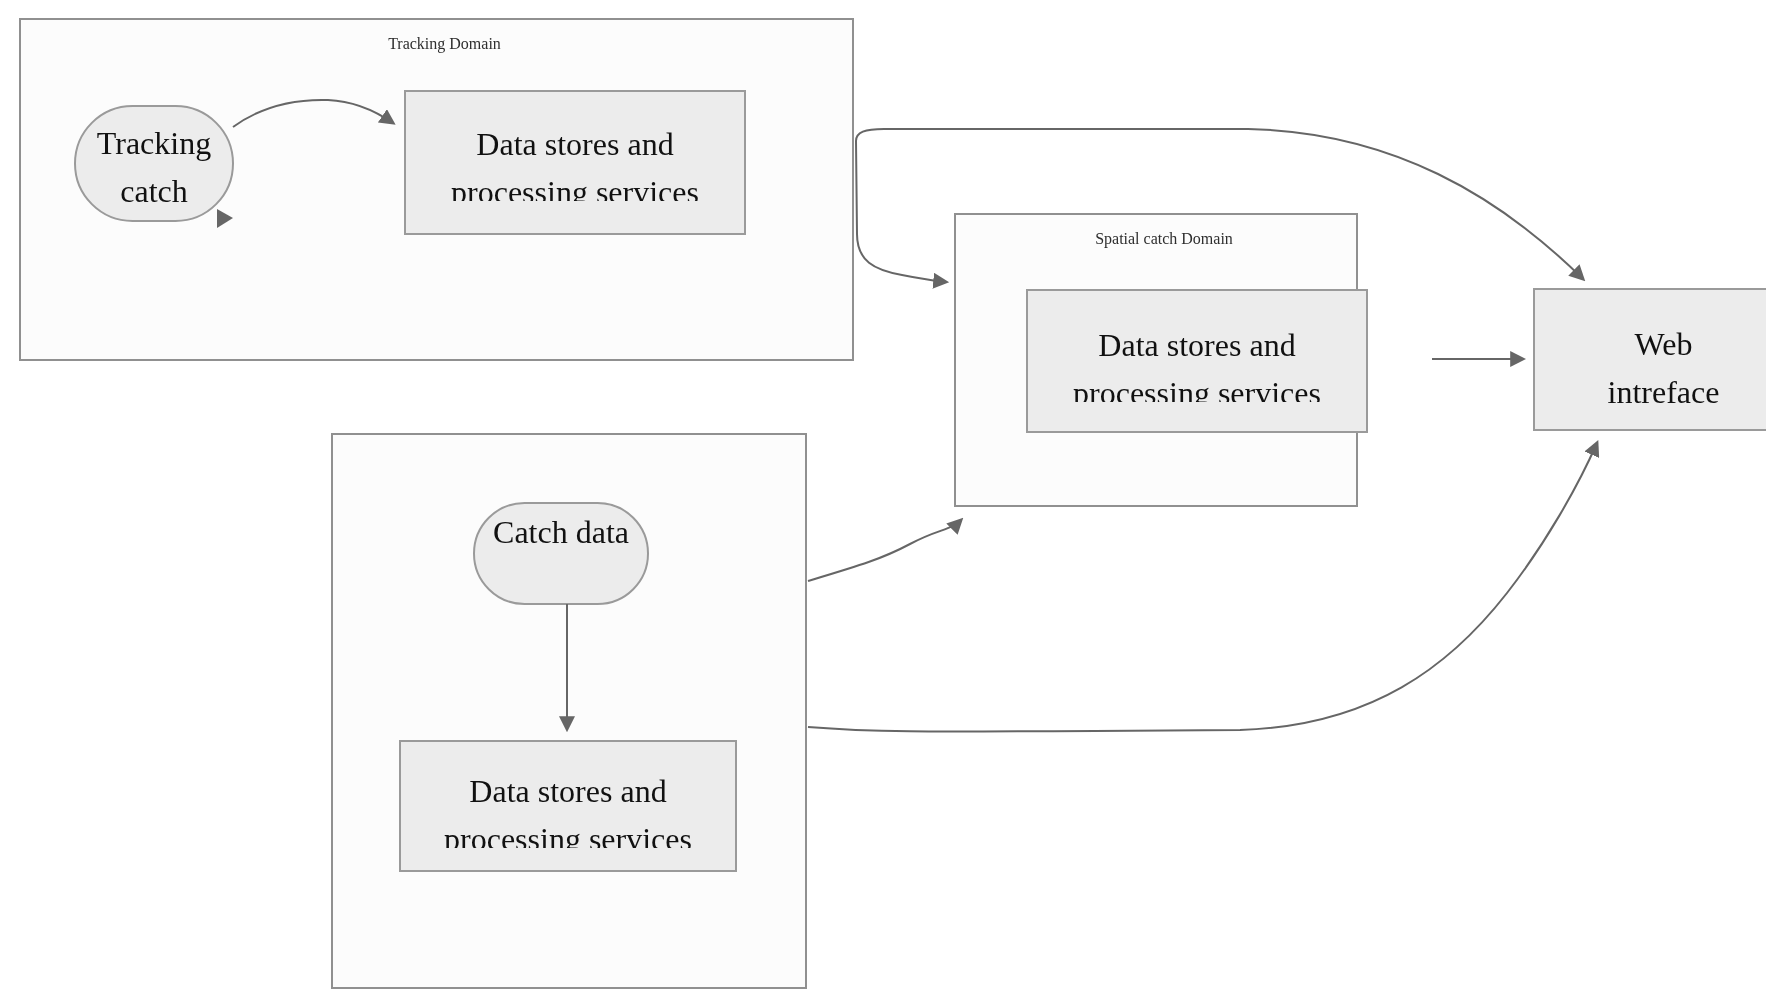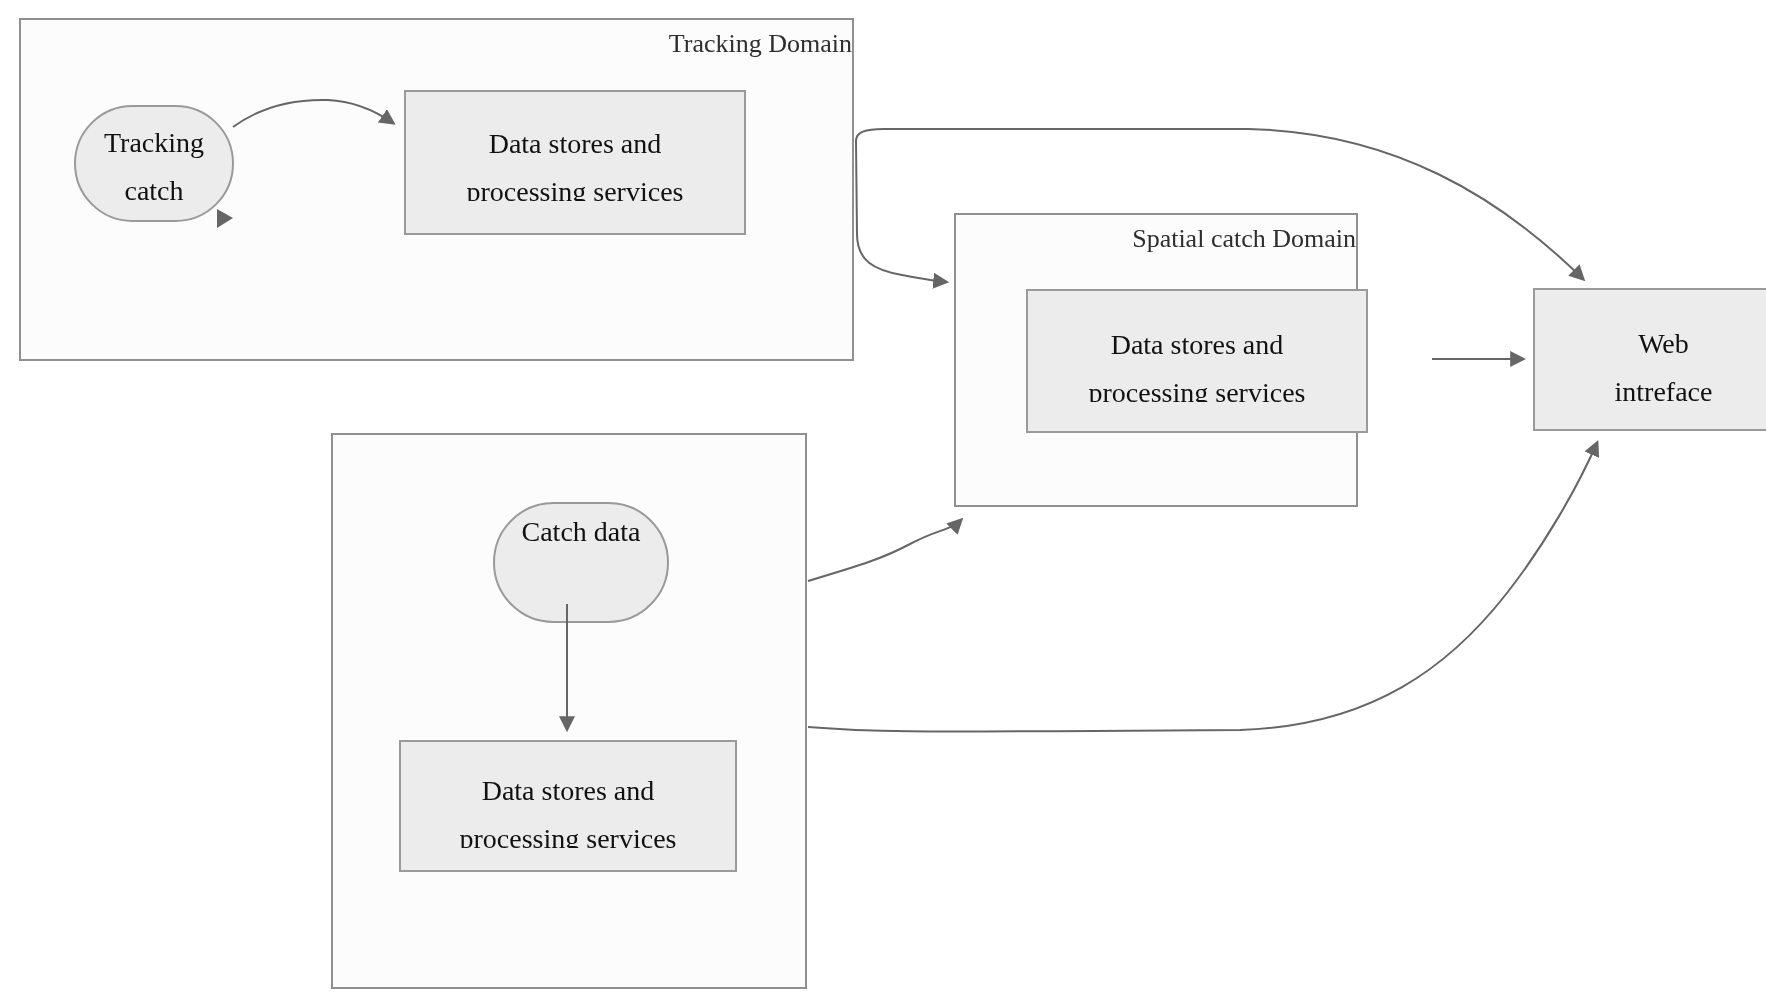--- a/index.html
+++ b/index.html
@@ -19,34 +19,34 @@
     font-family:"Liberation Serif","DejaVu Serif",serif;
   }
   .cluster{
     position:absolute;
     background:var(--cluster-fill);
     border:2px solid var(--cluster-border);
     box-sizing:border-box;
   }
   .cluster-title{
     position:absolute;left:16px;right:0;top:8px;
-    text-align:right;font-size:26px;line-height:32px;
+    text-align:center;font-size:16px;line-height:32px;
     color:var(--title);white-space:nowrap;
   }
   .node{
     position:absolute;
     background:var(--node-fill);
     border:2px solid var(--node-border);
     box-sizing:border-box;
     color:var(--text);
   }
   .node.stadium{border-radius:999px;}
   .label{
     position:absolute;left:0;right:0;
-    text-align:center;font-size:28px;line-height:48px;
+    text-align:center;font-size:32px;line-height:48px;
     color:var(--text);white-space:nowrap;font-family:Liberation Serif, serif;
   }
   .label.clip{height:81px;overflow:hidden;} 
   svg.edges{
     position:absolute;left:0;top:0;width:1766px;height:1004px;
     pointer-events:none;z-index:5;
   }
   svg.edges path{fill:none;stroke:var(--edge);stroke-width:2px;}
   svg.edges .ah{fill:var(--edge);stroke:none;}
 </style>
@@ -68,21 +68,21 @@
     <div class="node" style="left:383px;top:70px;width:342px;height:145px">
       <div class="label clip" style="top:28px">
         <div>Data stores and</div>
         <div>processing services</div>
       </div>
     </div>
   </div>
 
   <div class="cluster" style="left:331px;top:433px;width:476px;height:556px">
 
-    <div class="node stadium" style="left:160px;top:67px;width:176px;height:121px">
+    <div class="node stadium" style="left:140px;top:67px;width:176px;height:103px">
       <div class="label" style="top:4px">
         <div>Catch data</div>
       </div>
     </div>
 
     <div class="node" style="left:66px;top:305px;width:338px;height:132px">
       <div class="label clip" style="top:25px">
         <div>Data stores and</div>
         <div>processing services</div>
       </div>

